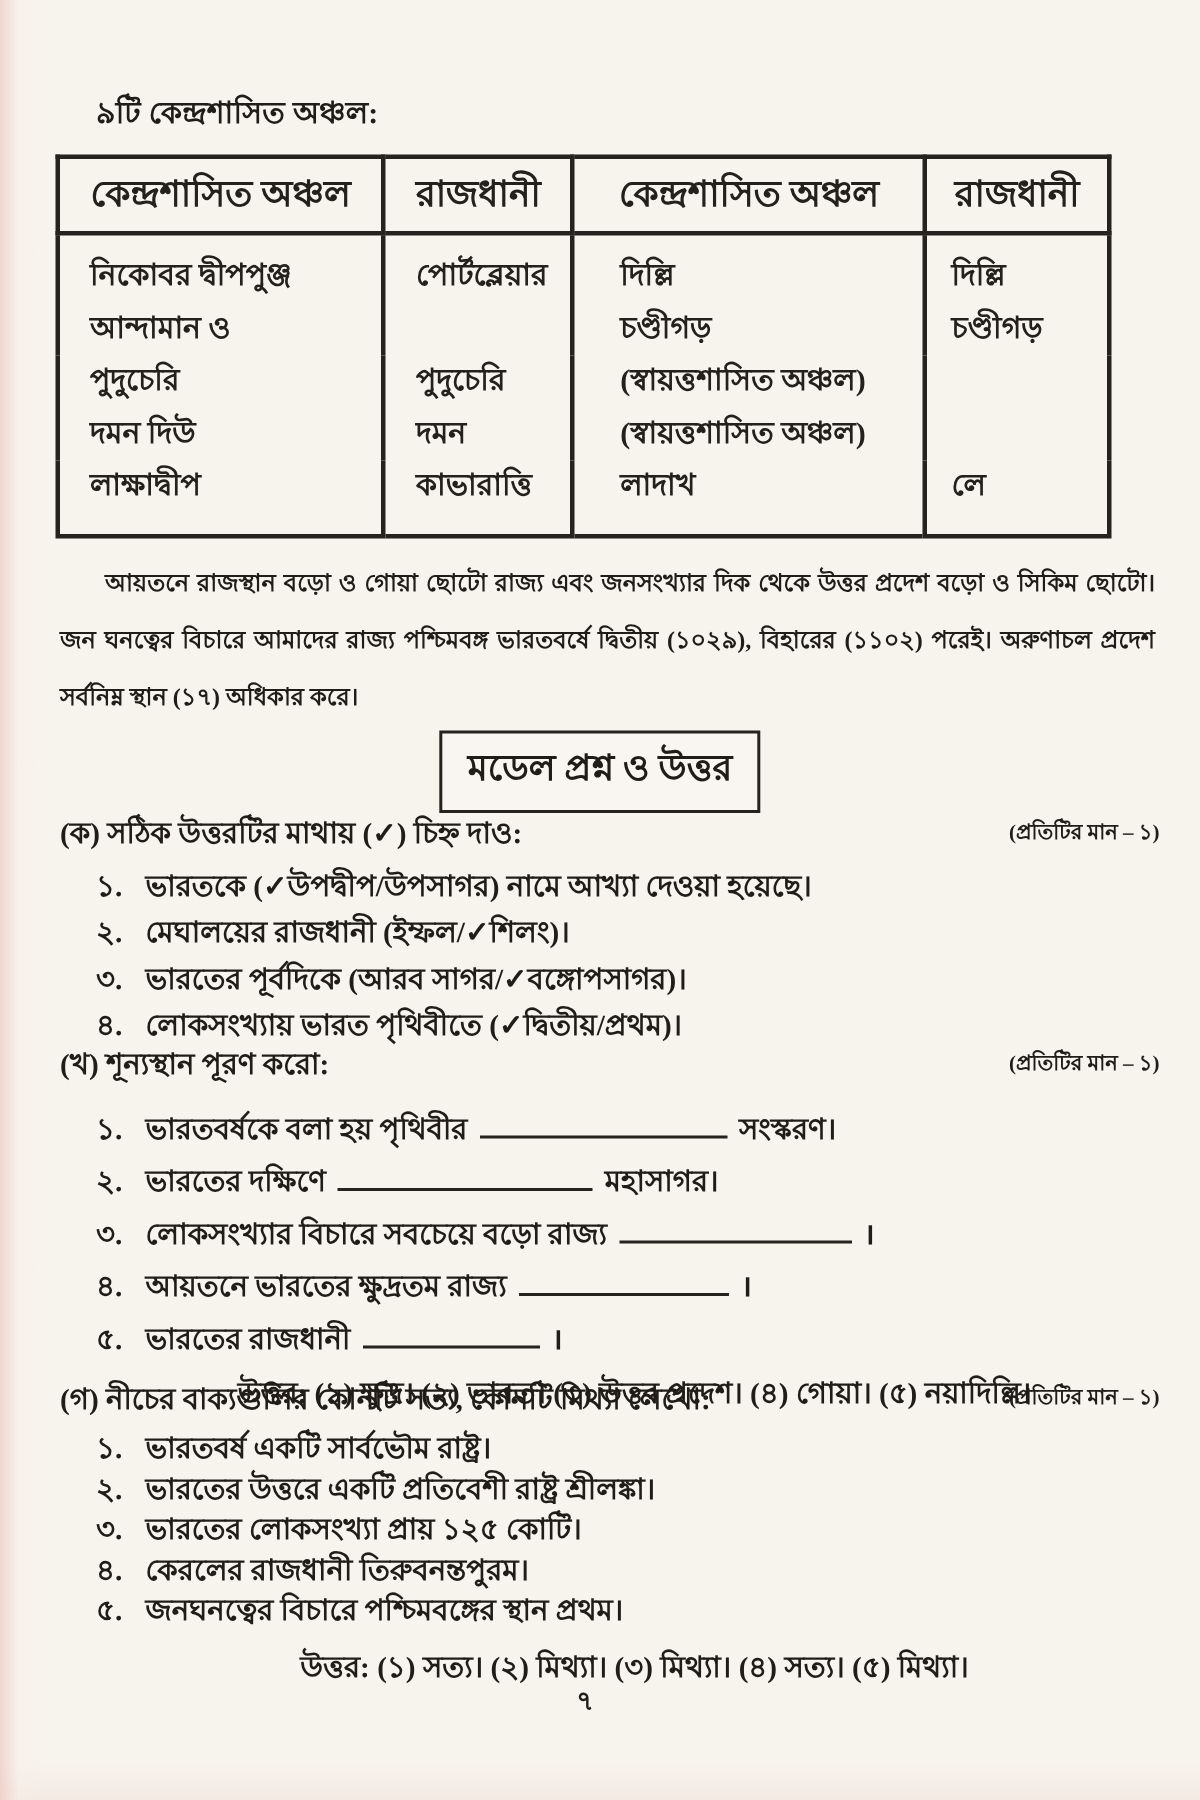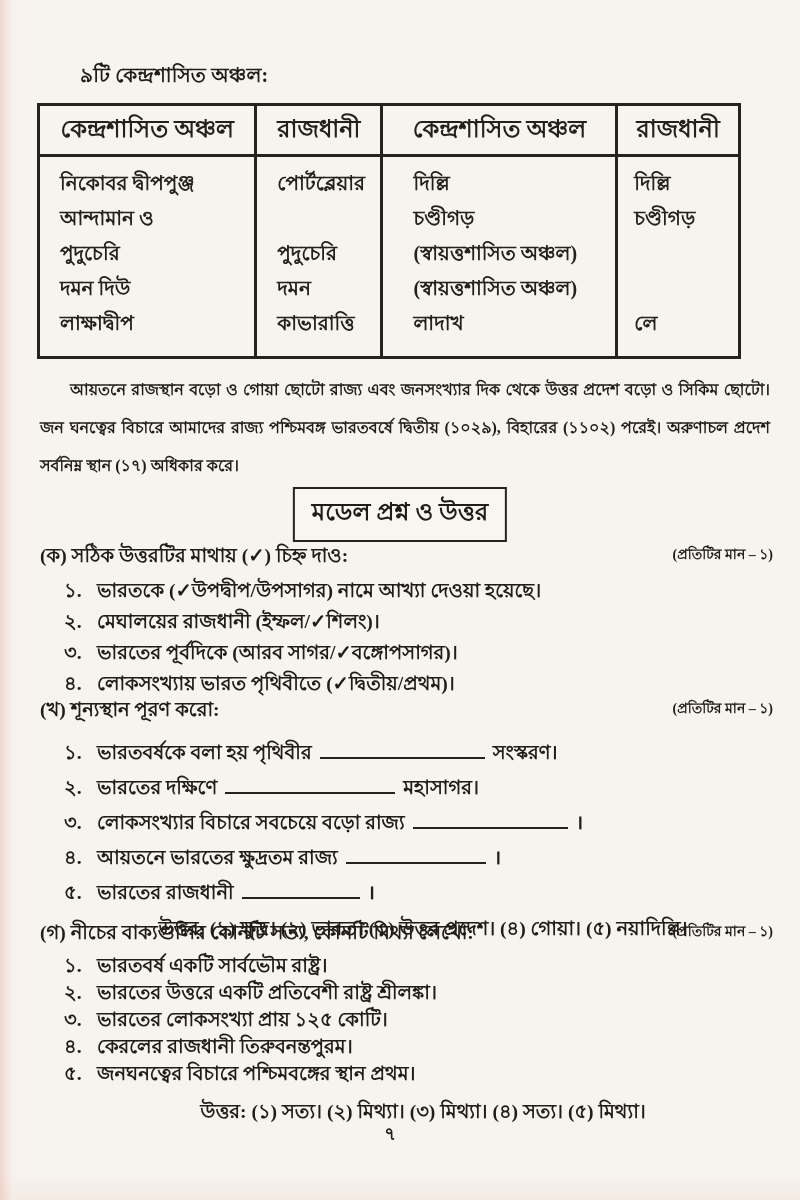--- a/index.html
+++ b/index.html
@@ -12,21 +12,21 @@
   }
   .page{
     position:absolute;inset:0;
     background:
       linear-gradient(90deg, rgba(234,190,184,.55) 0px, rgba(246,238,230,.35) 12px, rgba(247,243,237,0) 30px),
       linear-gradient(0deg, rgba(236,205,198,.25) 0px, rgba(247,243,237,0) 25px),
       #f7f3ed;
   }
   .heading{
     position:absolute;left:64px;top:60px;
-    font-size:20px;font-weight:700;letter-spacing:.2px;margin-left:16px;
+    font-size:20px;font-weight:700;letter-spacing:.2px;
   }
   
   table.ut{
     position:absolute;left:37px;top:103px;width:704px;
     border-collapse:collapse;table-layout:fixed;
     font-size:20px;font-weight:600;color:#24201c;
   }
   table.ut{border:3px solid #26221e;}
   table.ut th{
     border:3px solid #26221e;

